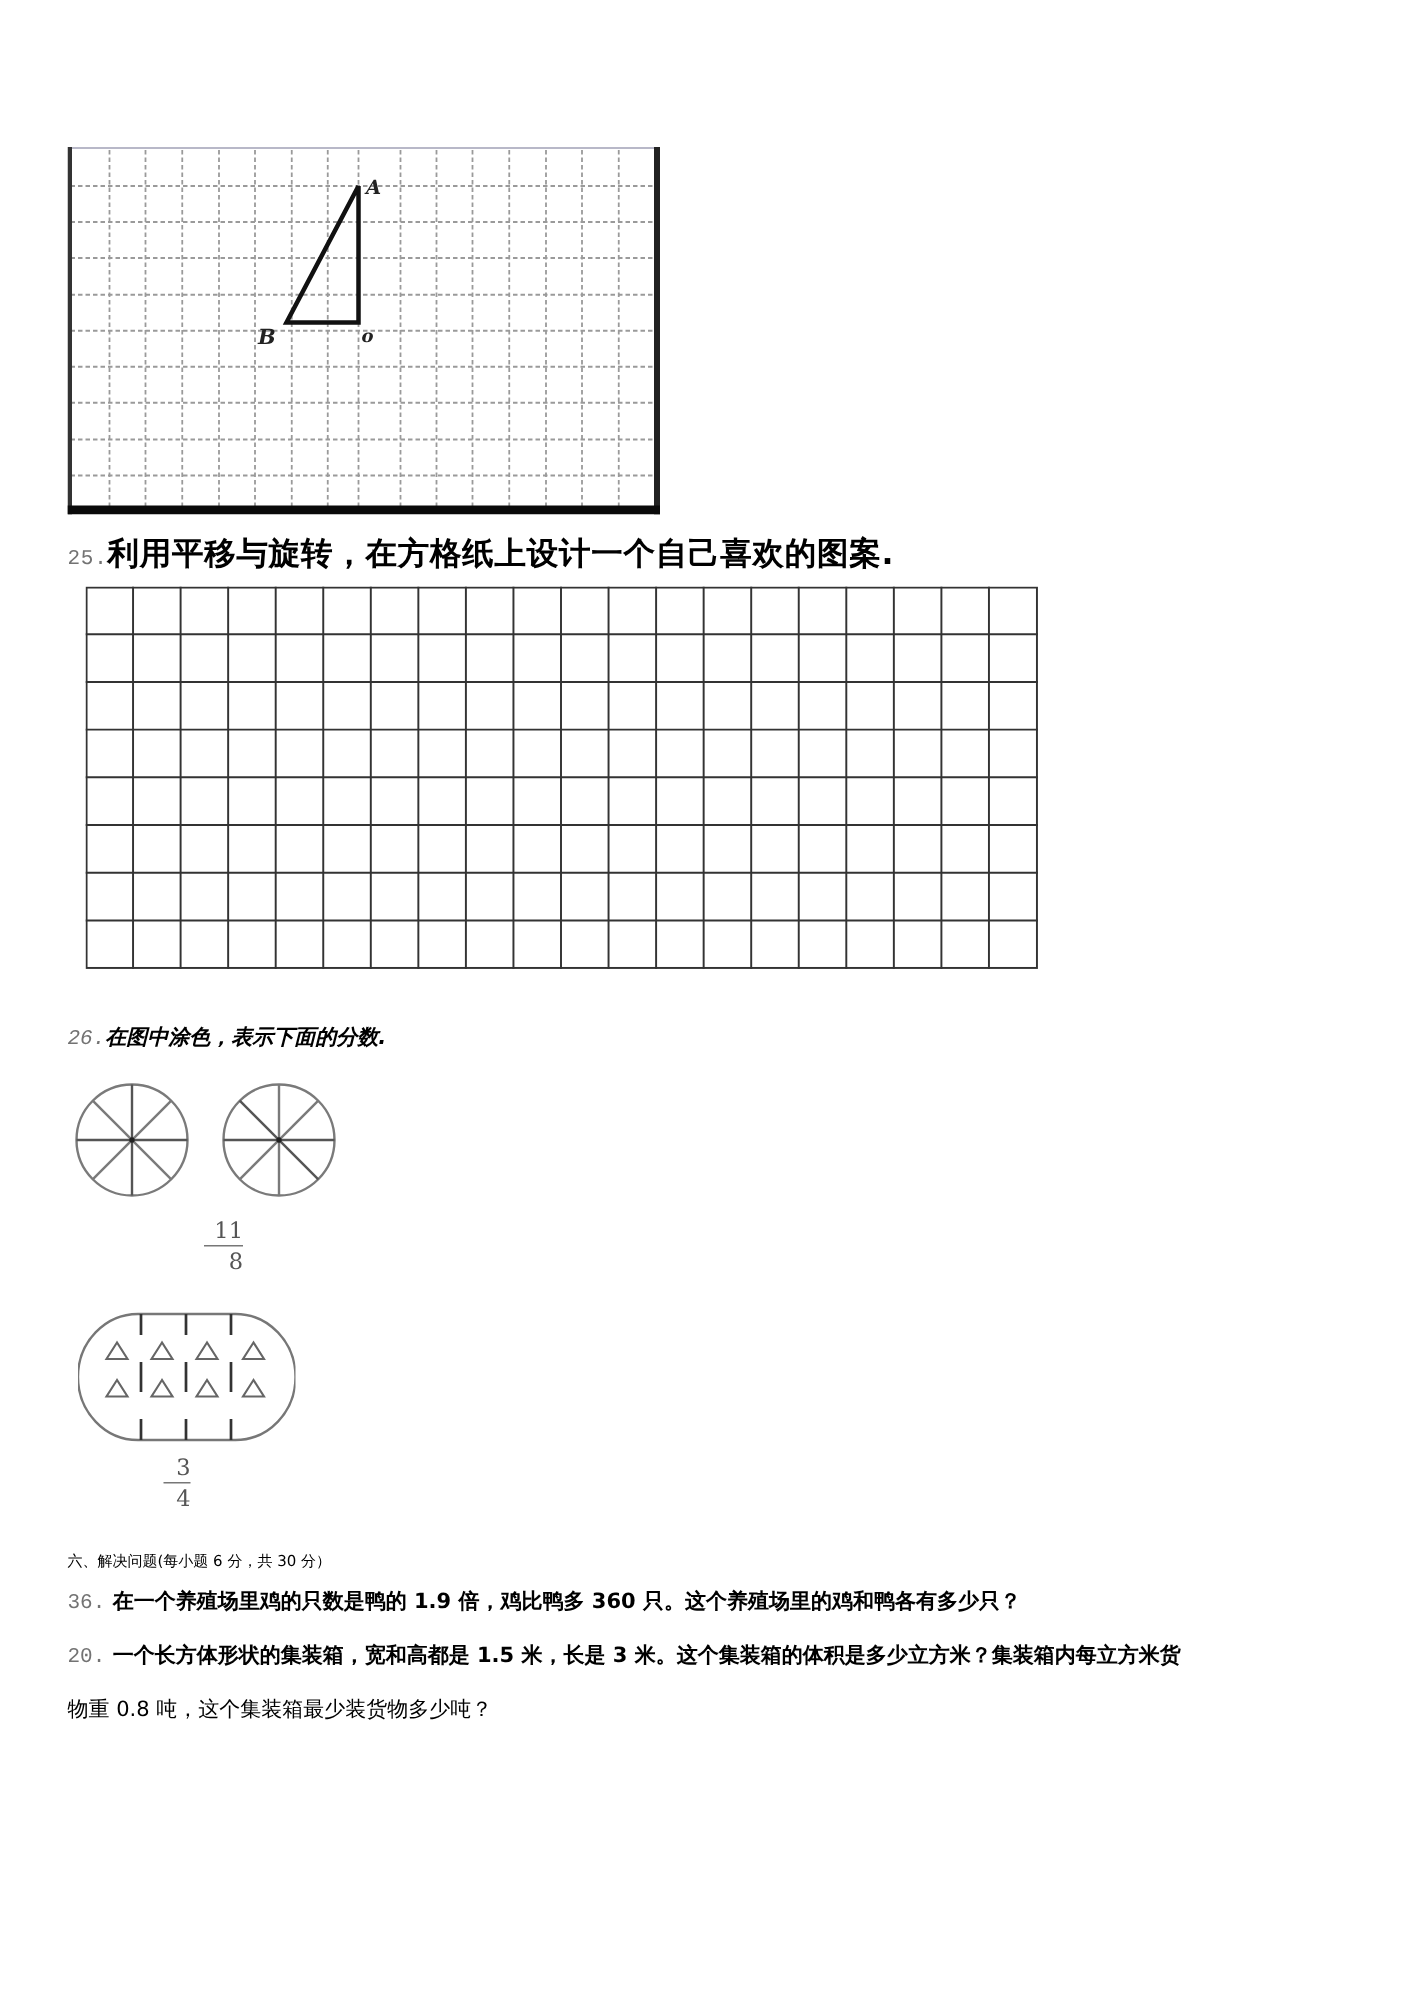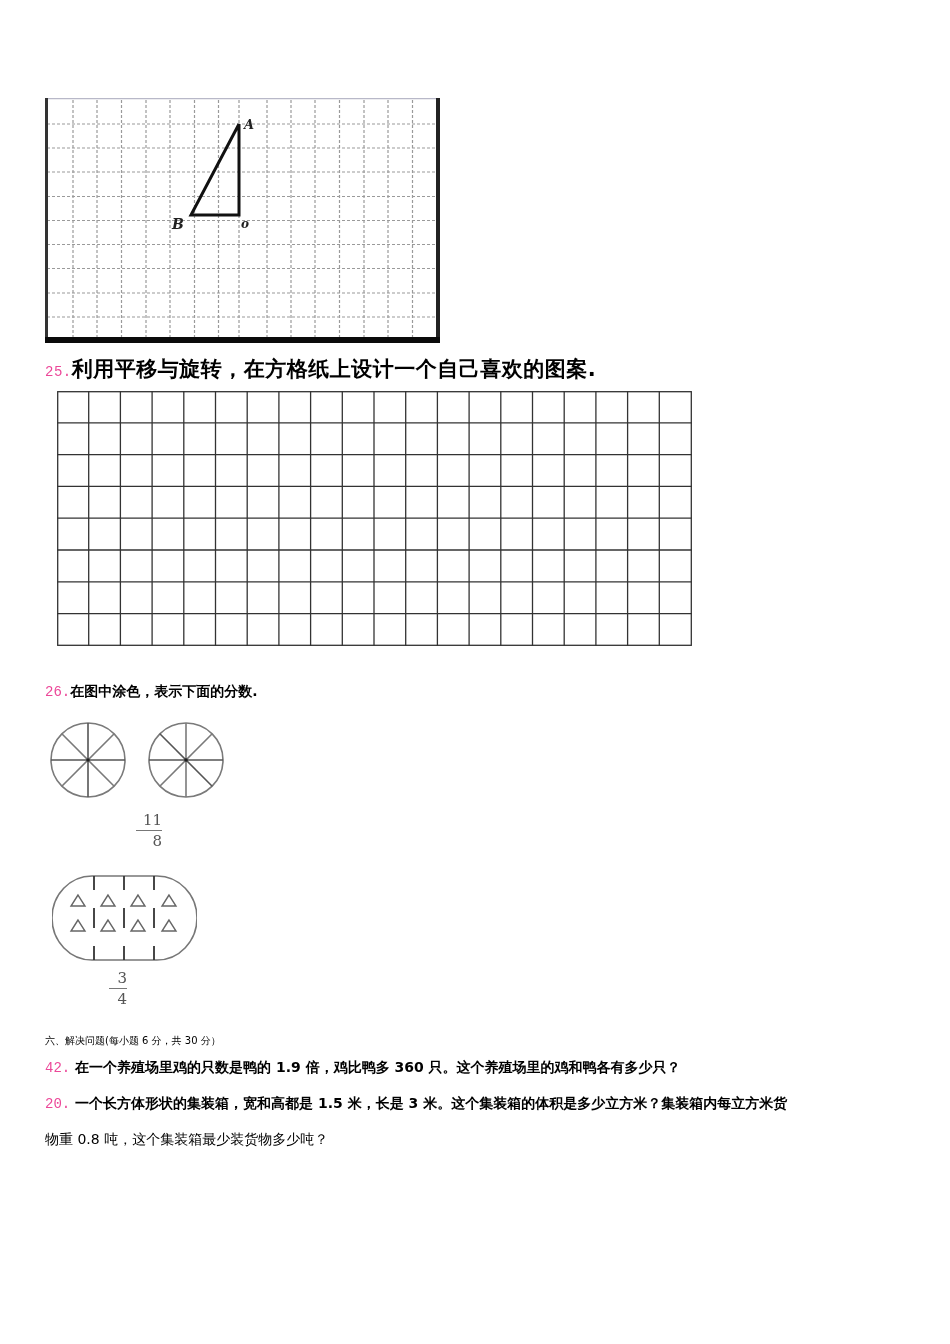--- a/index.html
+++ b/index.html
@@ -20,21 +20,21 @@
     
     #grid1 {
       left: 45px; top: 98px;
       width: 395px; height: 245px;
     }
 
     
     .qnum {
       font-family: "Liberation Mono", "DejaVu Sans Mono", monospace;
       font-weight: normal;
-      color: #ec4899;
+      color: #737373;
     }
     .q25 {
       left: 45px; top: 355px;
       font-size: 21px;
       font-family: "DejaVu Sans", sans-serif;
       font-weight: bold;
       white-space: nowrap;
       letter-spacing: 0.5px;
     }
     .q25 .qnum { font-size: 14px; font-weight: normal; }
@@ -43,20 +43,21 @@
       left: 57px; top: 391px;
       width: 635px; height: 255px;
     }
 
     .q26 {
       left: 45px; top: 683px;
       font-size: 14px;
       font-family: "DejaVu Sans", sans-serif;
       font-weight: bold;
       white-space: nowrap;
+      font-style: italic;
     }
     .q26 .qnum { font-size: 14px; font-weight: normal; }
 
     #circles { left: 50px; top: 722px; width: 190px; height: 80px; }
     .frac {
       position: absolute;
       font-family: "DejaVu Serif", "Liberation Serif", serif;
       color: #555;
       text-align: right;
       font-size: 15px;
@@ -239,19 +240,19 @@
 
 <div id="frac2" class="frac">
   <span class="num">3</span>
   <span class="bar"></span>
   <span class="den">4</span>
 </div>
 
 <div class="abs sec6">六、解决问题(每小题 6 分，共 30 分）</div>
 
 <div class="abs q27">
-  <span class="qnum">42.</span>&nbsp;<span>在一个养殖场里鸡的只数是鸭的 1.9 倍，鸡比鸭多 360 只。这个养殖场里的鸡和鸭各有多少只？</span>
+  <span class="qnum">36.</span>&nbsp;<span>在一个养殖场里鸡的只数是鸭的 1.9 倍，鸡比鸭多 360 只。这个养殖场里的鸡和鸭各有多少只？</span>
 </div>
 
 <div class="abs q28a">
   <span class="qnum">20.</span>&nbsp;<span>一个长方体形状的集装箱，宽和高都是 1.5 米，长是 3 米。这个集装箱的体积是多少立方米？集装箱内每立方米货</span>
 </div>
 <div class="abs q28b">物重 0.8 吨，这个集装箱最少装货物多少吨？</div>
 
 </body></html>

